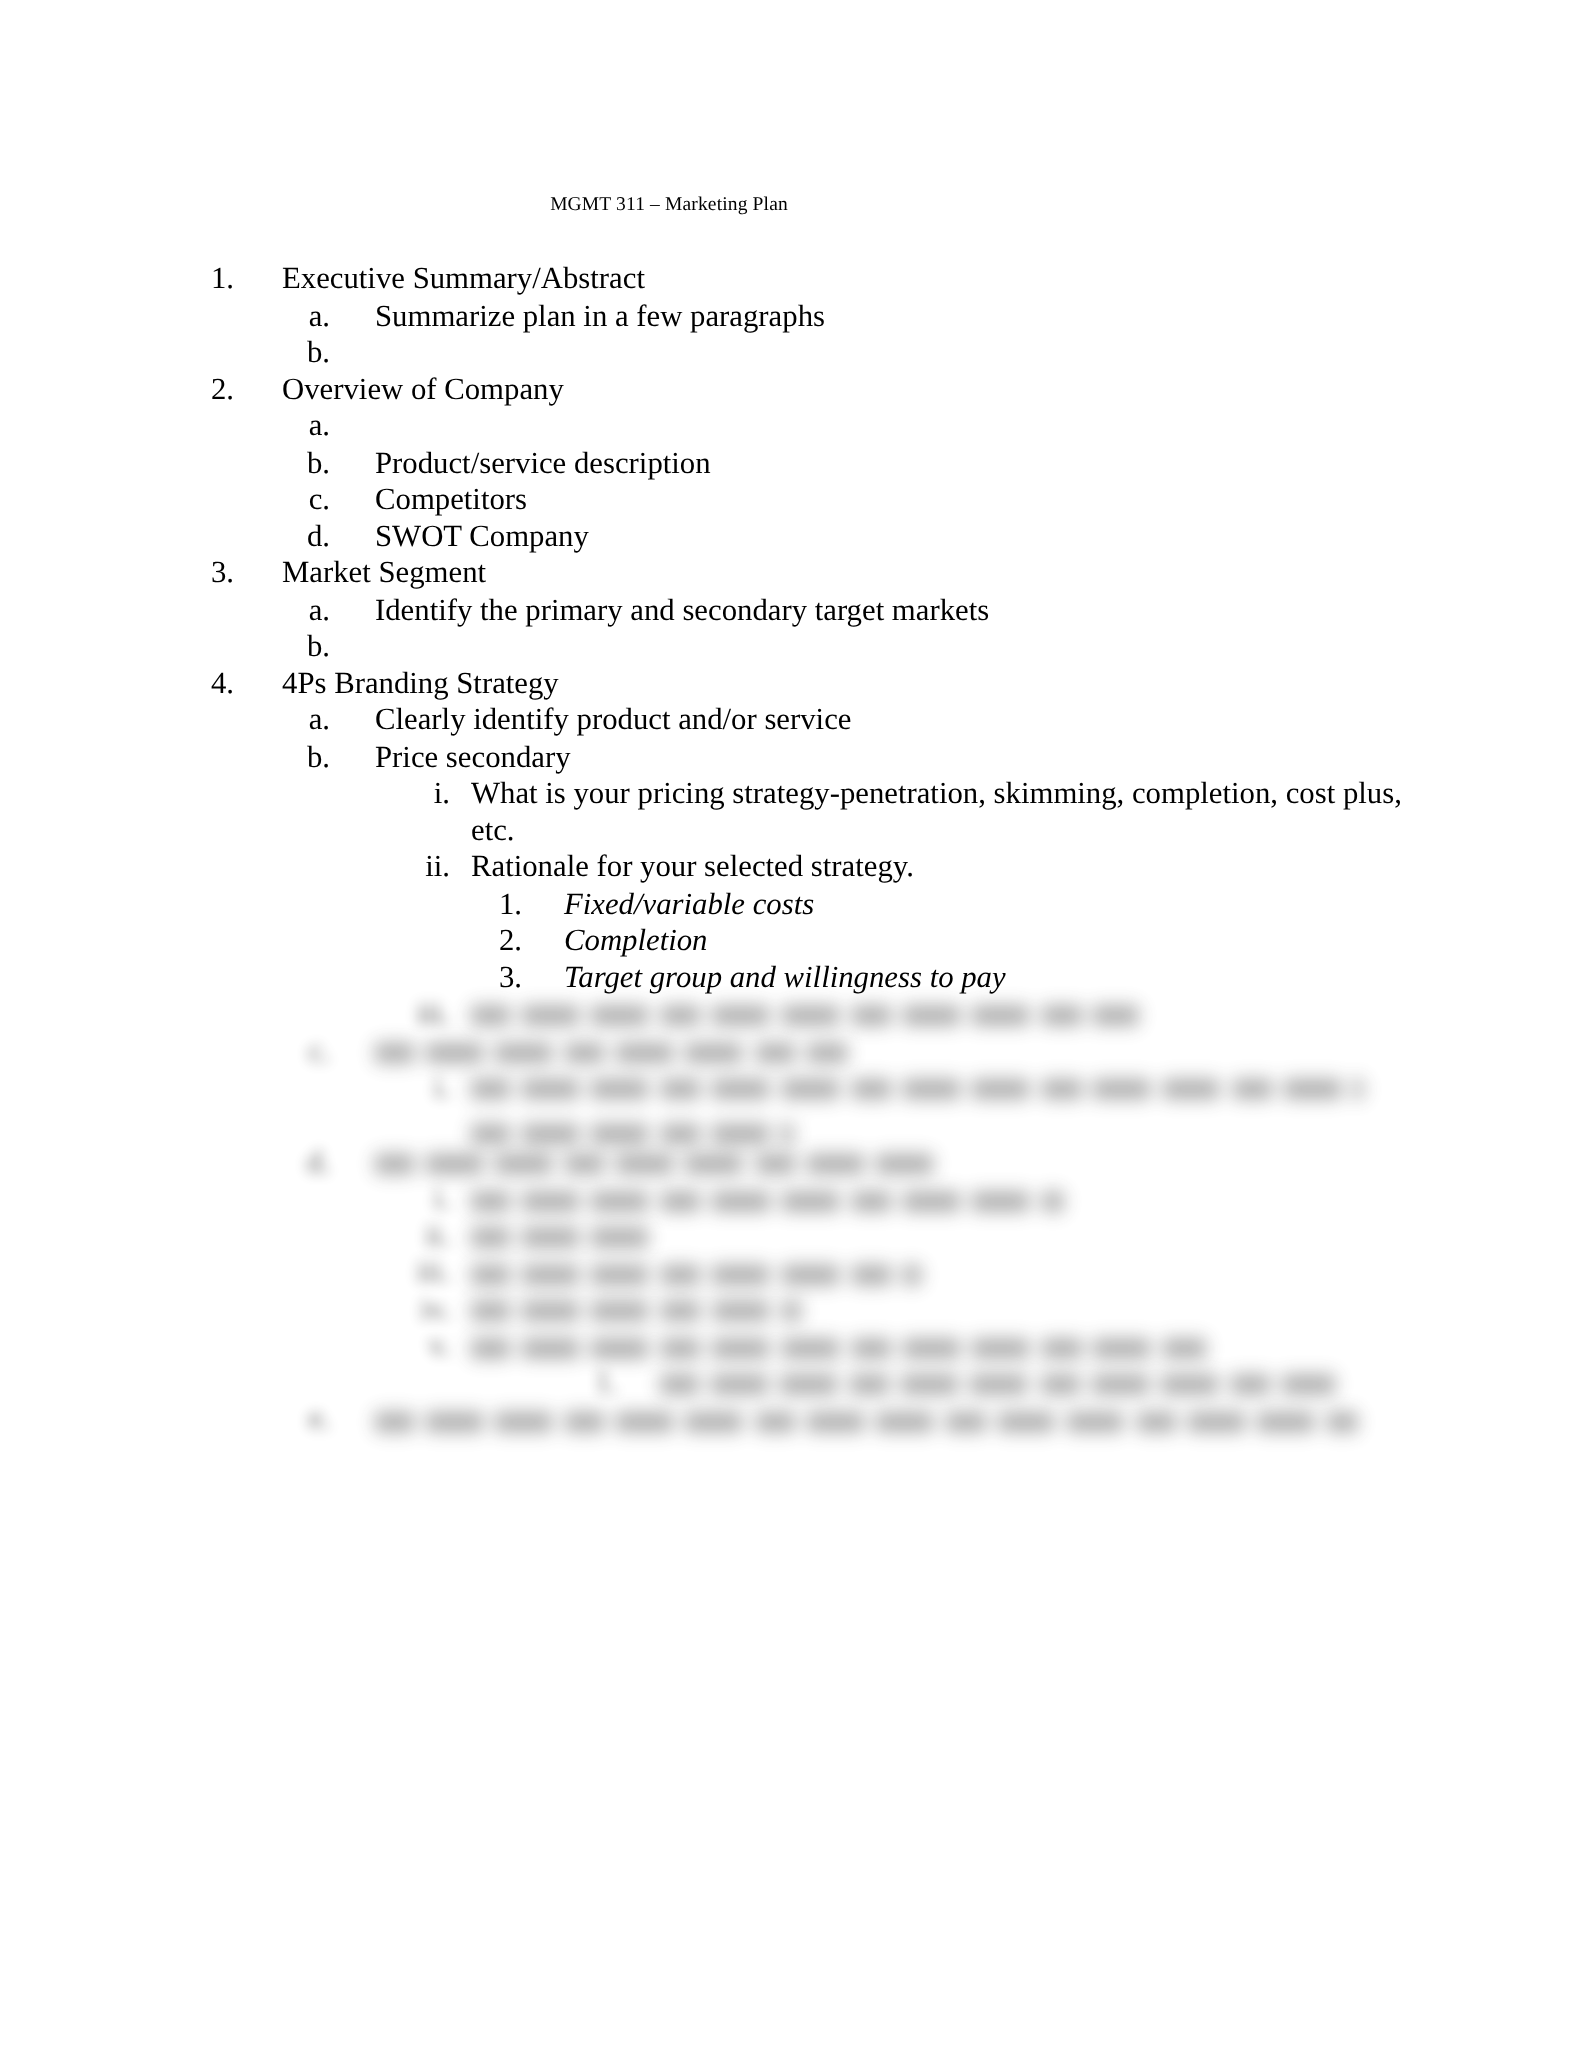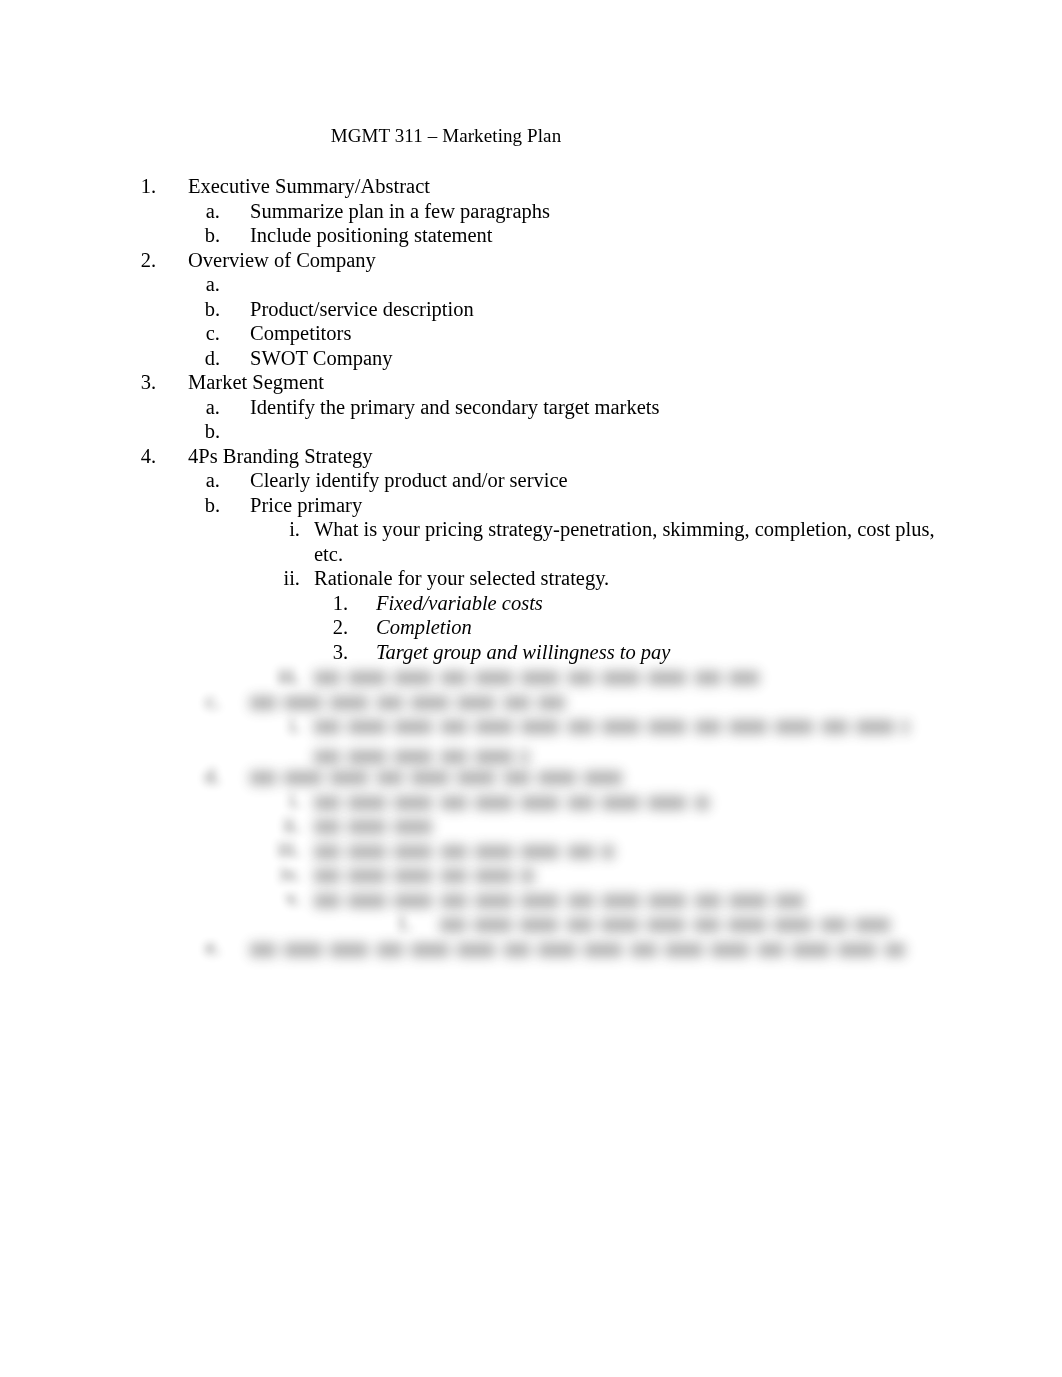--- a/index.html
+++ b/index.html
@@ -24,21 +24,21 @@
     height: 1377px;
     background: #ffffff;
   }
 
   .doc-title {
     position: absolute;
     left: 0;
     top: 124px;
     width: 892px;
     text-align: center;
-    font-size: 19px;
+    font-size: 13px;
     line-height: 24.5px;
     letter-spacing: 0.1px;
   }
 
   .outline {
     position: absolute;
     left: 0;
     top: 174px;
     width: 1062px;
   }
@@ -112,21 +112,20 @@
       <div class="row lvl1">
         <span class="marker">1.</span>
         <span class="text">Executive Summary/Abstract</span>
       </div>
       <div class="row lvl2">
         <span class="marker">a.</span>
         <span class="text">Summarize plan in a few paragraphs</span>
       </div>
       <div class="row lvl2">
         <span class="marker">b.</span>
-        <span class="text">Include positioning statement</span>
       </div>
       <div class="row lvl1">
         <span class="marker">2.</span>
         <span class="text">Overview of Company</span>
       </div>
       <div class="row lvl2">
         <span class="marker">a.</span>
       </div>
       <div class="row lvl2">
         <span class="marker">b.</span>
@@ -154,21 +153,21 @@
       <div class="row lvl1">
         <span class="marker">4.</span>
         <span class="text">4Ps Branding Strategy</span>
       </div>
       <div class="row lvl2">
         <span class="marker">a.</span>
         <span class="text">Clearly identify product and/or service</span>
       </div>
       <div class="row lvl2">
         <span class="marker">b.</span>
-        <span class="text">Price primary</span>
+        <span class="text">Price secondary</span>
       </div>
       <div class="row lvl3">
         <span class="marker">i.</span>
         <span class="text">What is your pricing strategy-penetration, skimming, completion, cost plus, etc.</span>
       </div>
       <div class="row lvl3">
         <span class="marker">ii.</span>
         <span class="text">Rationale for your selected strategy.</span>
       </div>
       <div class="row lvl4">

